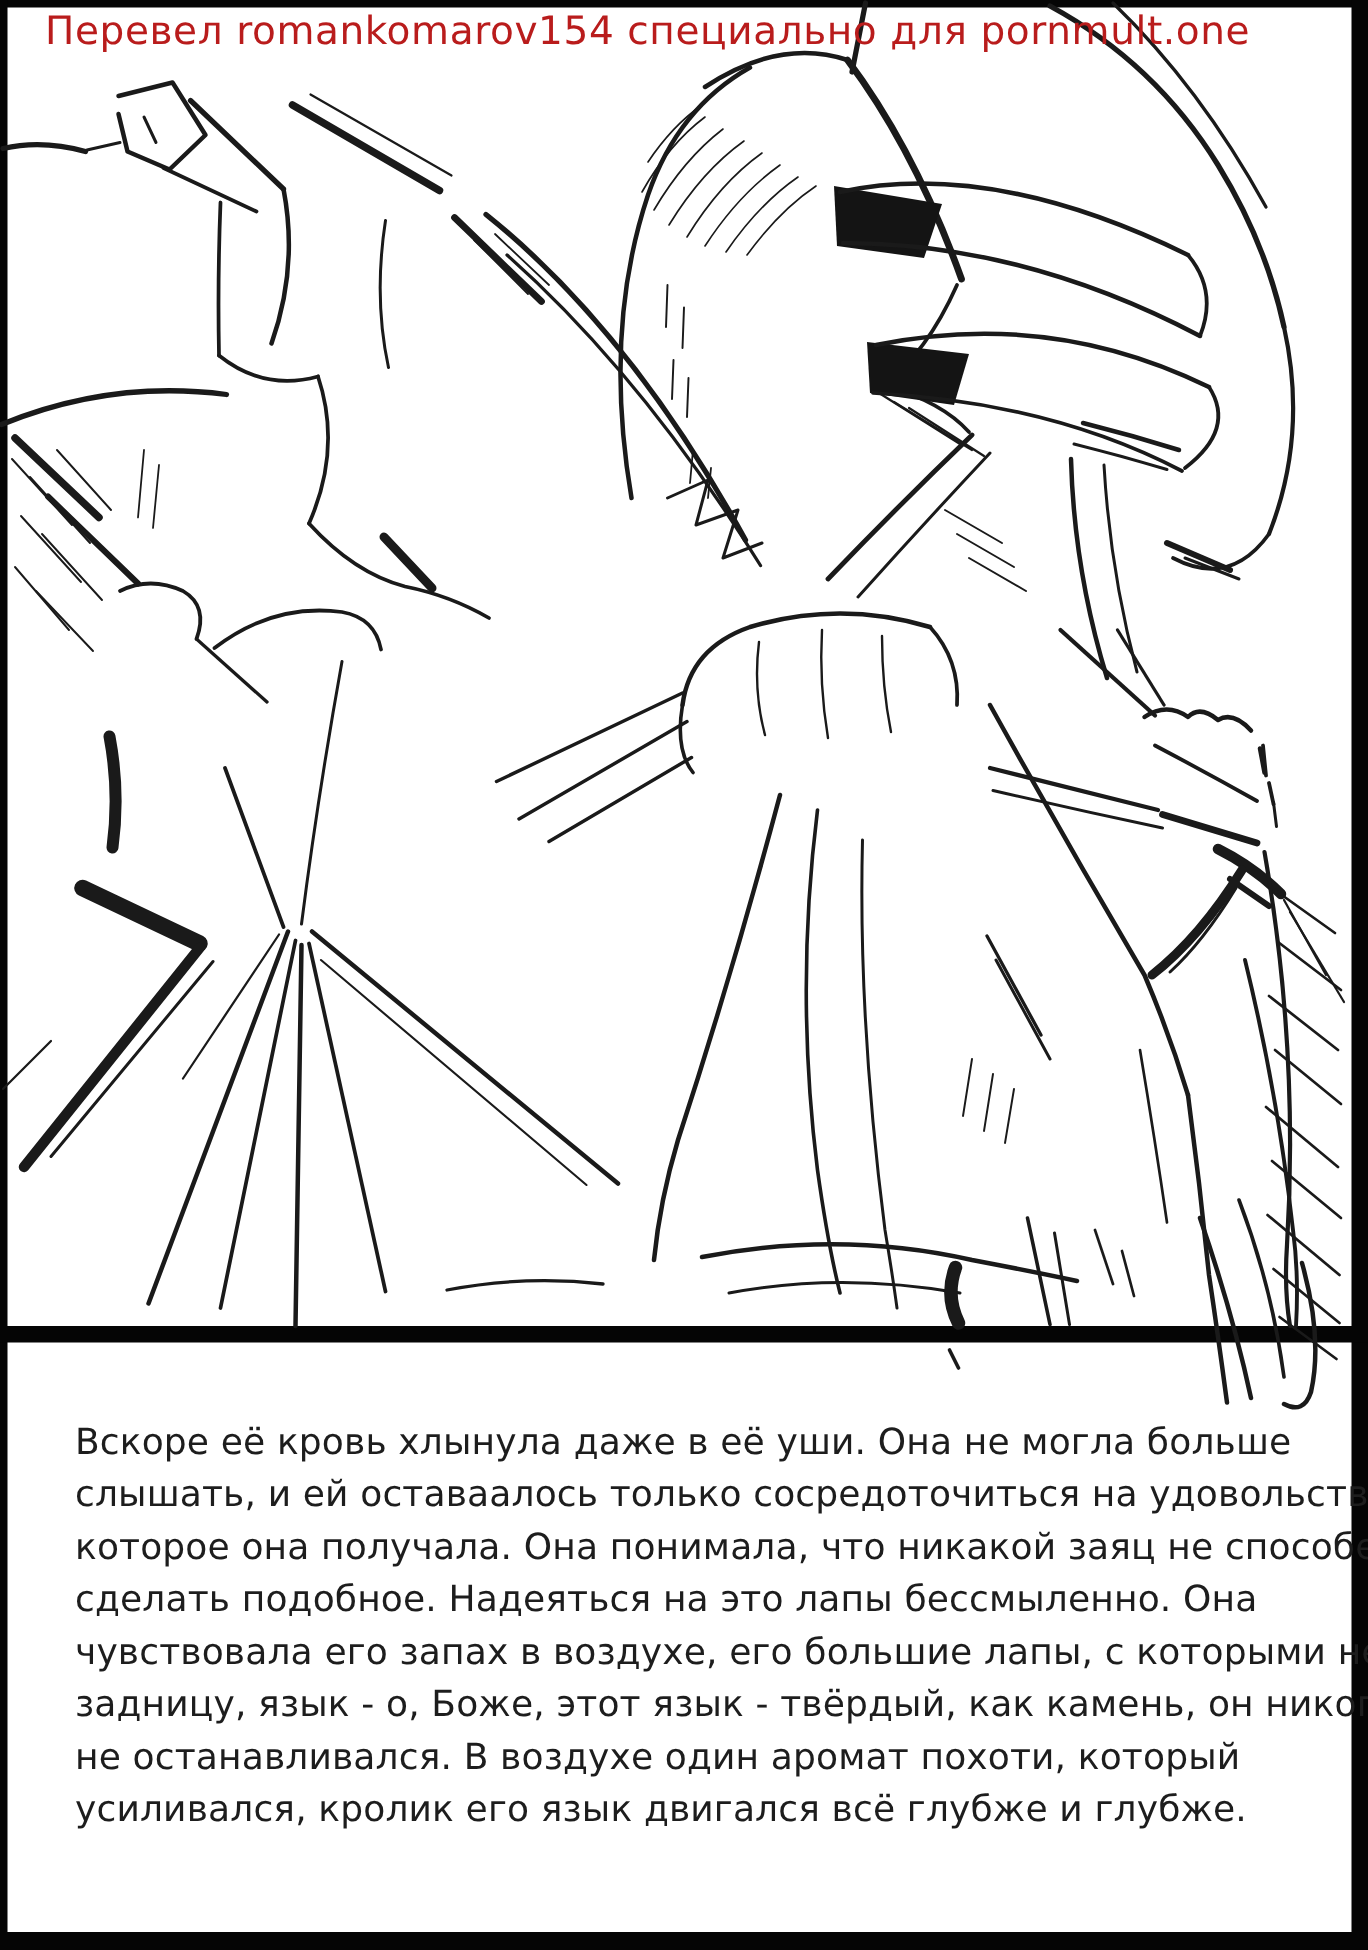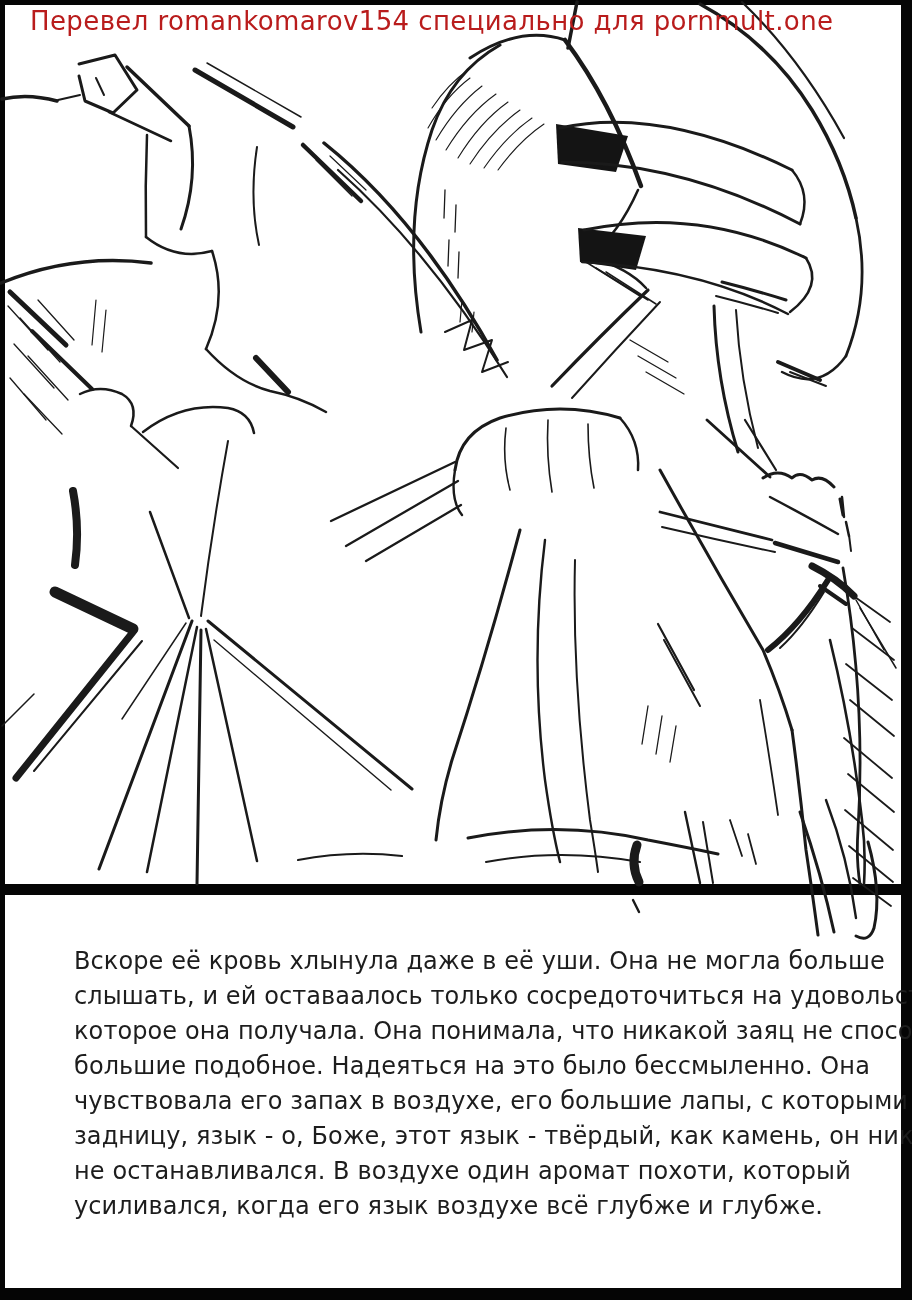--- a/index.html
+++ b/index.html
@@ -10,21 +10,21 @@
   .bar-left{left:0;top:0;width:5px;height:1300px;}
   .bar-right{left:901px;top:0;width:11px;height:1300px;}
   .bar-bottom{left:0;top:1288px;width:912px;height:12px;}
   .divider{left:0;top:884px;width:912px;height:11px;}
   .art{position:absolute;left:0;top:0;z-index:2;}
   .art path{fill:none;stroke:#1a1a1a;stroke-linecap:round;stroke-linejoin:round;}
   .art path.fill{fill:#141414;stroke:none;}
   .credit{position:absolute;left:30px;top:6px;z-index:3;color:#b91c1c;
           font-size:26px;letter-spacing:0.4px;white-space:nowrap;}
   .caption{position:absolute;left:50px;top:944px;width:830px;z-index:3;color:#1d1d1d;
-           font-size:24px;line-height:35px;letter-spacing:0.1px;margin-left:24px;}
+           font-size:24px;line-height:35px;letter-spacing:0.1px;}
   .caption div{white-space:nowrap;}
 </style>
 </head>
 <body>
 
 <div class="page">
 
   <div class="bar bar-top"></div>
   <div class="bar bar-left"></div>
   <div class="bar bar-right"></div>
@@ -234,20 +234,20 @@
       <path d="M633 900 L639 912" stroke-width="2.4"></path>
     </g>
   </svg>
 
   <div class="credit">Перевел romankomarov154 специально для pornmult.one</div>
 
   <div class="caption">
       <div>Вскоре её кровь хлынула даже в её уши. Она не могла больше</div>
       <div>слышать, и ей оставаалось только сосредоточиться на удовольствии,</div>
       <div>которое она получала. Она понимала, что никакой заяц не способен</div>
-      <div>большие подобное. Надеяться на это было бессмыленно. Она</div>
+      <div>сделать подобное. Надеяться на это лапы бессмыленно. Она</div>
       <div>чувствовала его запах в воздухе, его большие лапы, с которыми не</div>
       <div>задницу, язык - о, Боже, этот язык - твёрдый, как камень, он никогда</div>
       <div>не останавливался. В воздухе один аромат похоти, который</div>
-      <div>усиливался, когда его язык воздухе всё глубже и глубже.</div>
+      <div>усиливался, кролик его язык двигался всё глубже и глубже.</div>
     </div>
 
 </div>
 
 </body></html>

